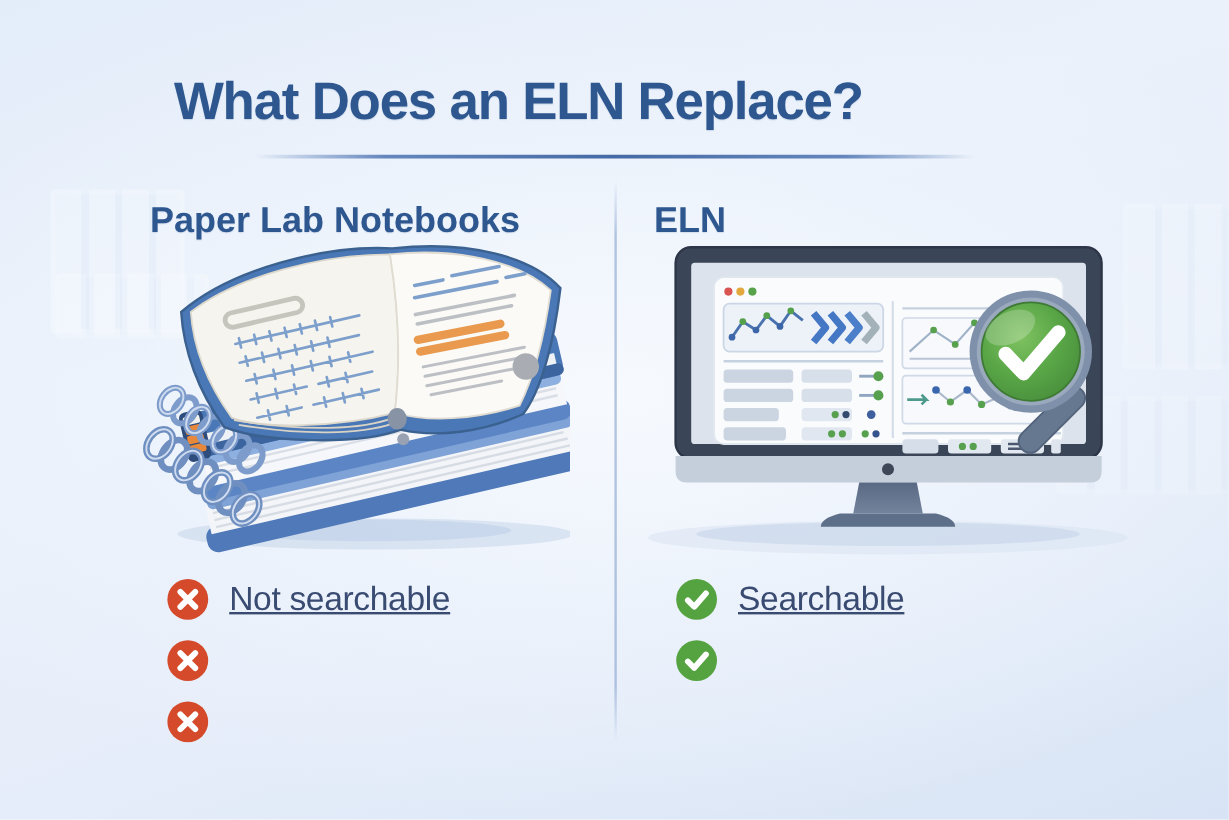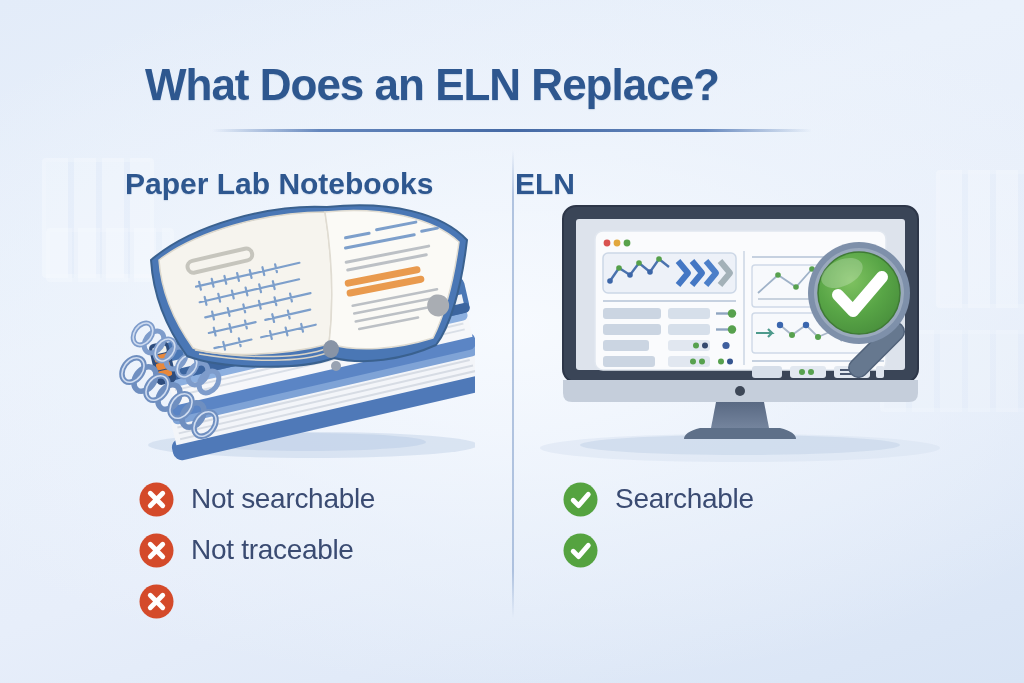--- a/index.html
+++ b/index.html
@@ -26,30 +26,30 @@
   }
   .v-divider{
     position:absolute;left:512px;top:150px;width:2px;height:468px;
     background:linear-gradient(180deg, rgba(142,168,208,0) 0%, rgba(142,168,208,.65) 10%, rgba(142,168,208,.65) 90%, rgba(142,168,208,0) 100%);
   }
   .col-heading{
     position:absolute;top:167px;font-size:30px;font-weight:bold;color:#2e578f;
     text-align:left;text-shadow:0 1px 1px rgba(46,87,143,.15);
   }
   .col-heading.left{left:125px;width:400px;}
-  .col-heading.right{left:515px;width:390px;}
+  .col-heading.right{left:545px;width:390px;}
   .illustration{position:absolute;}
   .illustration.left{left:103px;top:198px;}
   .illustration.right{left:540px;top:195px;}
   ul.feature-list{position:absolute;top:481px;list-style:none;margin:0;padding:0;}
   ul.feature-list.left{left:139px;}
   ul.feature-list.right{left:563px;}
   ul.feature-list li{display:flex;align-items:center;margin-bottom:15px;height:36px;}
   .bullet-icon{width:35px;height:35px;flex:0 0 35px;margin-right:17px;}
-  .bullet-label{font-size:28px;color:#3a4b72;letter-spacing:-0.3px;}
+  .bullet-label{font-size:28px;color:#3a4b72;letter-spacing:-0.3px;text-decoration:underline;}
 </style>
 </head>
 <body>
 
 <div class="bg-shape shelf" style="left:42px;top:158px;width:104px;height:112px;"></div>
 <div class="bg-shape shelf" style="left:46px;top:228px;width:120px;height:46px;opacity:.25;"></div>
 <div class="bg-shape shelf" style="left:936px;top:170px;width:88px;height:130px;opacity:.3;"></div>
 <div class="bg-shape shelf" style="left:880px;top:330px;width:144px;height:74px;opacity:.22;"></div>
 
 <div class="title">What Does an ELN Replace?</div>
@@ -271,21 +271,20 @@
         <circle cx="18" cy="18" r="17.5" fill="#d44a2a"></circle>
         <path d="M11.6 11.6 L24.4 24.4 M24.4 11.6 L11.6 24.4" stroke="#ffffff" stroke-width="5" stroke-linecap="round"></path>
       </svg>
     <span class="bullet-label">Not searchable</span>
   </li>
   <li>
     <svg class="bullet-icon" viewBox="0 0 36 36">
         <circle cx="18" cy="18" r="17.5" fill="#d44a2a"></circle>
         <path d="M11.6 11.6 L24.4 24.4 M24.4 11.6 L11.6 24.4" stroke="#ffffff" stroke-width="5" stroke-linecap="round"></path>
       </svg>
-    <span class="bullet-label">Not traceable</span>
   </li>
   <li>
     <svg class="bullet-icon" viewBox="0 0 36 36">
         <circle cx="18" cy="18" r="17.5" fill="#d44a2a"></circle>
         <path d="M11.6 11.6 L24.4 24.4 M24.4 11.6 L11.6 24.4" stroke="#ffffff" stroke-width="5" stroke-linecap="round"></path>
       </svg>
   </li>
 </ul>
 
 <ul class="feature-list right">

